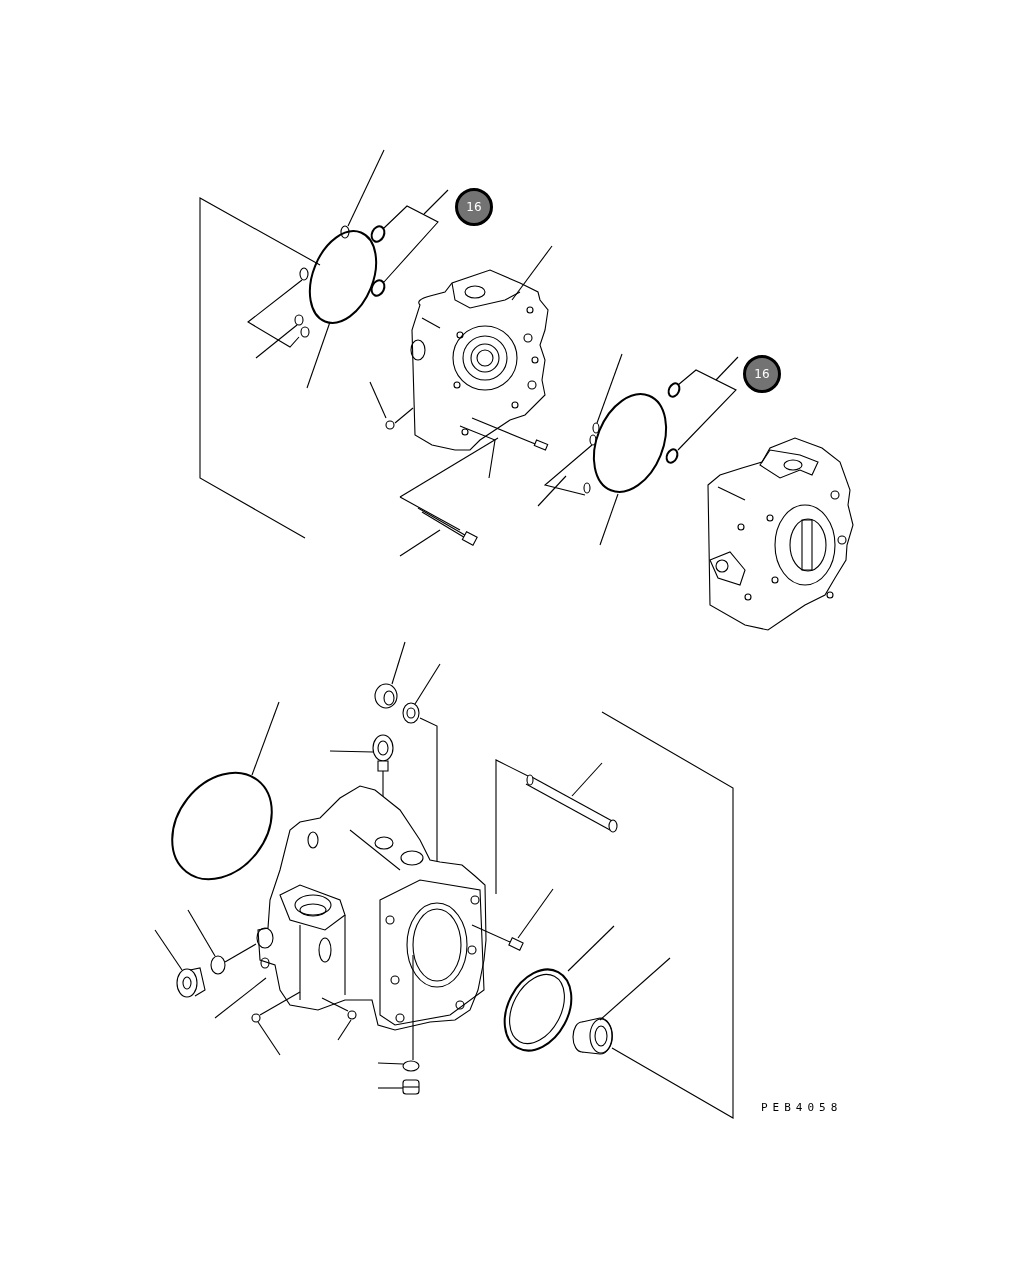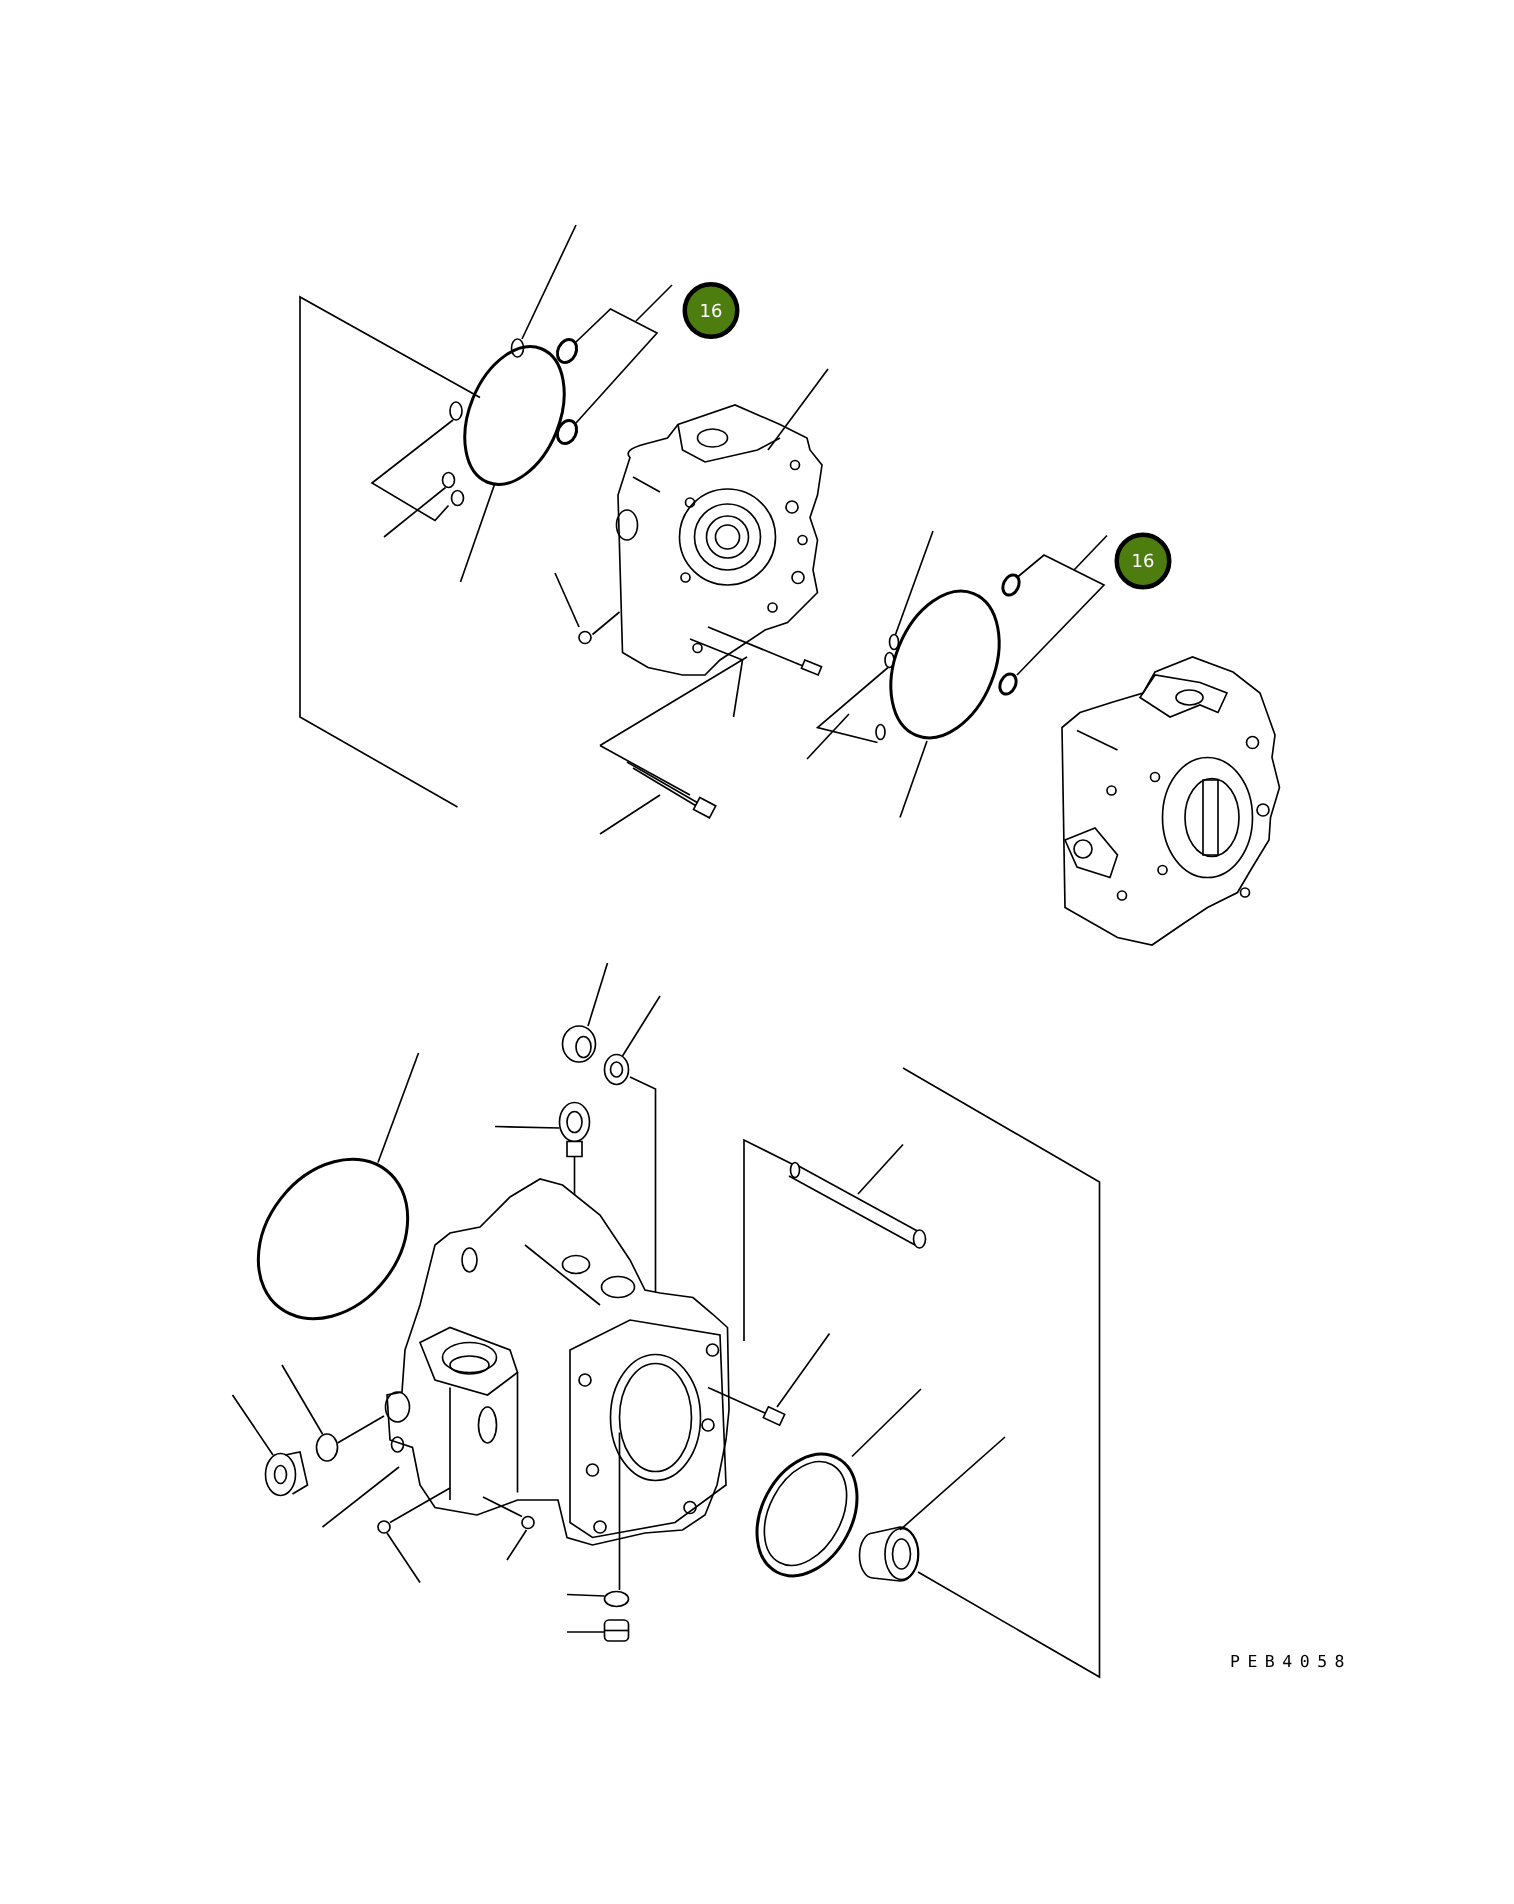--- a/index.html
+++ b/index.html
@@ -4,26 +4,26 @@
   <style>
     html, body { margin: 0; padding: 0; background: #ffffff; }
     body { width: 1009px; height: 1269px; position: relative; overflow: hidden; font-family: "Liberation Sans", sans-serif; }
     #diagram { position: absolute; left: 0; top: 0; width: 1009px; height: 1269px; }
     #diagram * { vector-effect: non-scaling-stroke; }
     .ln { fill: none; stroke: #000; stroke-width: 1.1; }
     .thk { fill: none; stroke: #000; stroke-width: 2; }
     .part { fill: #fff; stroke: #000; stroke-width: 1.1; }
     .callout {
       position: absolute; width: 38px; height: 38px; border-radius: 50%;
-      background: #4d7c0f; border: 3px solid #000; box-sizing: border-box;
+      background: #737373; border: 3px solid #000; box-sizing: border-box;
       color: #fff; font-family: "DejaVu Sans", sans-serif; font-size: 12px;
       display: flex; align-items: center; justify-content: center; cursor: pointer;
     }
     .refcode {
-      position: absolute; left: 820px; top: 1101px;
+      position: absolute; left: 761px; top: 1101px;
       font-family: "DejaVu Sans Mono", monospace; font-size: 11px; letter-spacing: 5px; color: #000;
     }
   </style>
 </head>
 <body>
 
 <svg id="diagram" viewBox="0 0 1009 1269" xmlns="http://www.w3.org/2000/svg">
 
   <polyline class="ln" points="320,265 200,198 200,478 305,538"></polyline>
 

